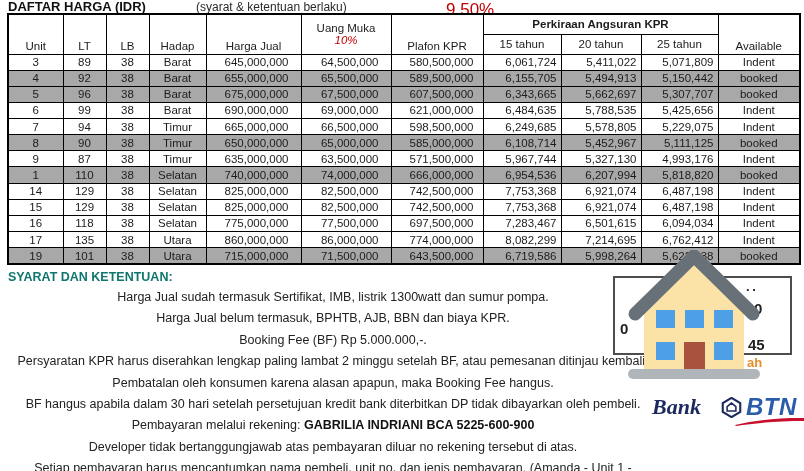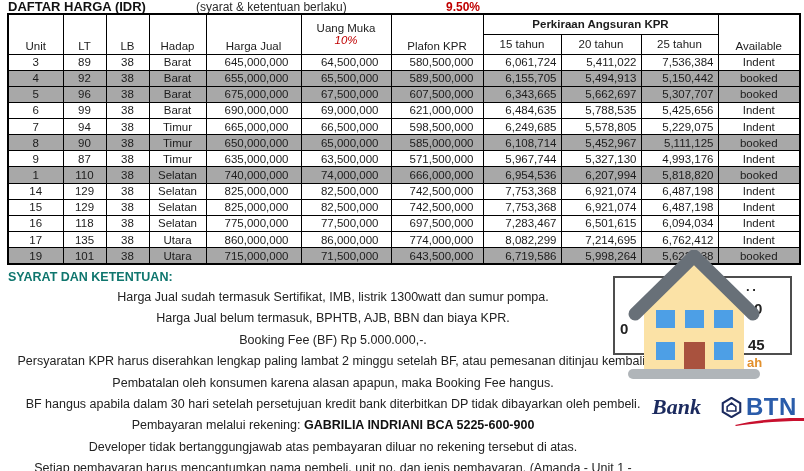--- a/index.html
+++ b/index.html
@@ -3,21 +3,21 @@
 <meta charset="utf-8">
 <style>
   html,body{margin:0;padding:0;background:#fff;}
   .page{position:relative;width:804px;height:471px;background:#ffffff;overflow:hidden;
         font-family:"Liberation Sans",sans-serif;color:#1c1c1c;}
 
   
   .title-strip{position:absolute;top:0;left:0;width:652px;height:13px;}
   .doc-title{position:absolute;left:8px;top:-1px;font-size:13px;font-weight:bold;color:#111;}
   .doc-note{position:absolute;left:196px;top:0;font-size:12px;color:#2a2a2a;}
-  .doc-rate{position:absolute;left:446px;top:0;font-size:12px;font-weight:bold;color:#C00000;}
+  .doc-rate{position:absolute;left:446px;top:0;font-size:17px;font-weight:normal;color:#C00000;}
 
   
   table.price-table{position:absolute;left:7px;top:13px;width:792px;border-collapse:collapse;
         table-layout:fixed;font-size:11.5px;border:2px solid #000;}
   .price-table th,.price-table td{border:1px solid #000;padding:0;overflow:hidden;white-space:nowrap;}
   .price-table thead tr{height:20px;}
   .price-table thead th{font-weight:normal;text-align:center;}
   .price-table th.grp{font-weight:bold;vertical-align:middle;}
   .price-table th.vbot{vertical-align:bottom;padding-bottom:2px;}
   .price-table th.vmid{vertical-align:middle;}
@@ -48,21 +48,21 @@
 
   
   .house{position:absolute;left:626px;top:250px;width:136px;height:131px;z-index:3;}
 
   
   .btn-logo{position:absolute;left:652px;top:389px;height:36px;display:flex;align-items:center;z-index:2;}
   .btn-logo .bank-word{font-family:"Liberation Serif",serif;font-style:italic;font-weight:bold;
         font-size:22px;color:#1B2A5E;margin-right:20px;}
   .btn-logo .glyph{width:21px;height:21px;margin-right:4px;}
   .btn-wrap{position:relative;}
-  .btn-word{font-size:24px;font-weight:bold;color:#2A5CAA;letter-spacing:0.5px;}
+  .btn-word{font-size:24px;font-weight:bold;font-style:italic;color:#2A5CAA;letter-spacing:0.5px;}
   .swoosh{position:absolute;left:-12px;bottom:-5px;width:92px;height:9px;}
 </style>
 </head>
 <body>
 
 <div class="page">
 
   <div class="title-strip">
     <span class="doc-title">DAFTAR HARGA (IDR)</span>
     <span class="doc-note">(syarat &amp; ketentuan berlaku)</span>
@@ -108,21 +108,21 @@
         <tr>
           <td class="center">3</td>
           <td class="center">89</td>
           <td class="center">38</td>
           <td class="center">Barat</td>
           <td class="num">645,000,000</td>
           <td class="num">64,500,000</td>
           <td class="num-mid">580,500,000</td>
           <td class="num-tight">6,061,724</td>
           <td class="num-tight">5,411,022</td>
-          <td class="num-tight">7,536,384</td>
+          <td class="num-tight">5,071,809</td>
           <td class="center">Indent</td>
         </tr>
         <tr class="booked">
           <td class="center">4</td>
           <td class="center">92</td>
           <td class="center">38</td>
           <td class="center">Barat</td>
           <td class="num">655,000,000</td>
           <td class="num">65,500,000</td>
           <td class="num-mid">589,500,000</td>

